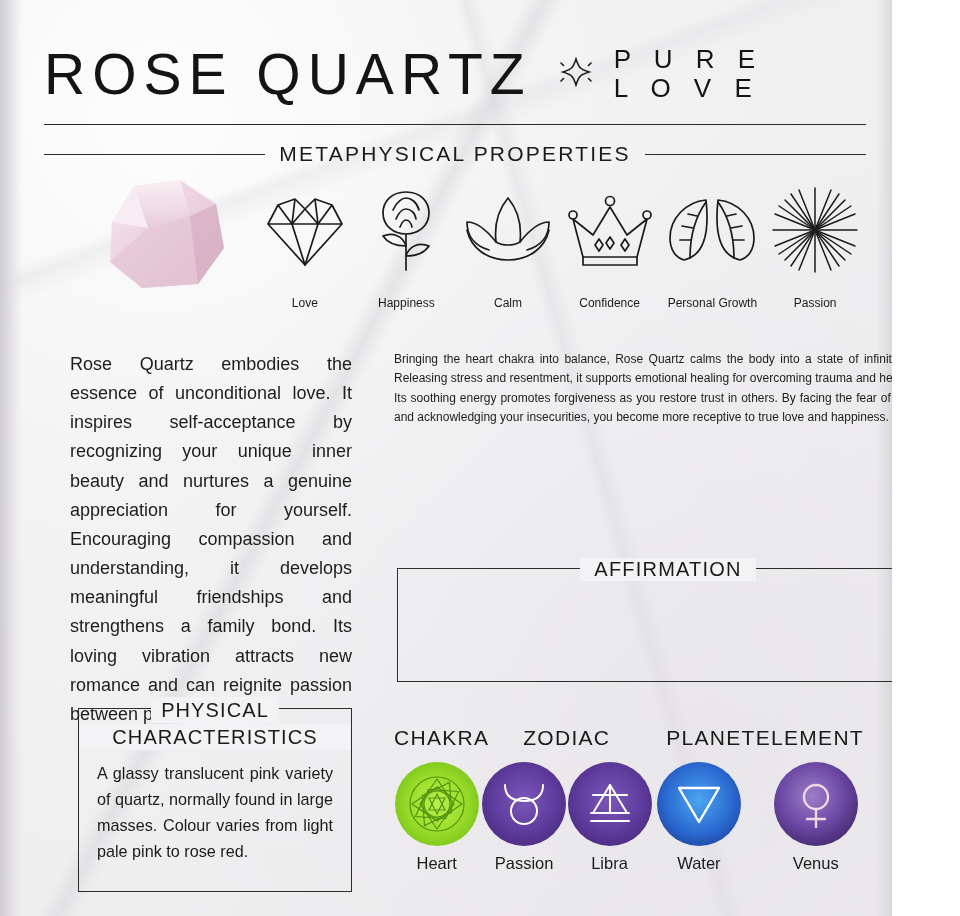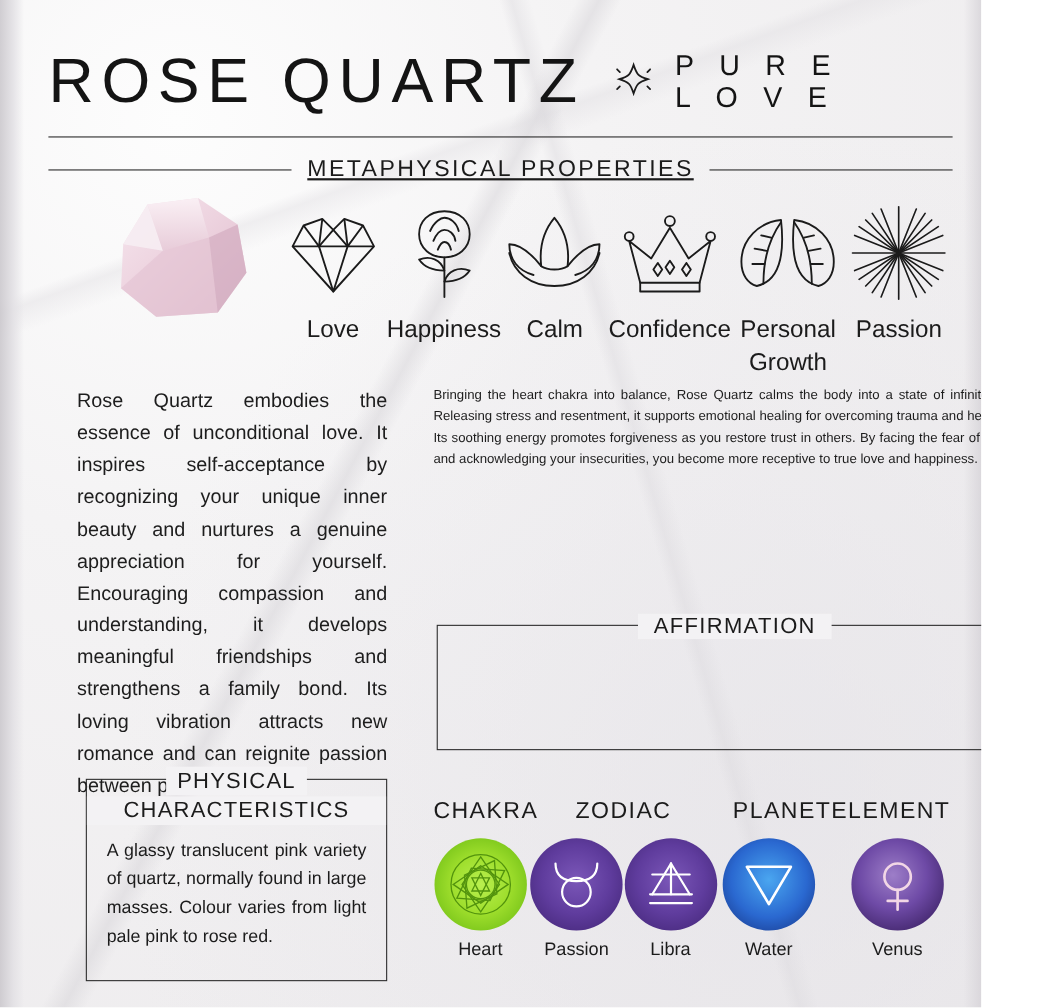--- a/index.html
+++ b/index.html
@@ -100,21 +100,20 @@
   }
   .subhead-band .line {
     flex: 1 1 auto;
     border-top: 1.3px solid #2a2a2a;
   }
   .subhead {
     font-size: 21px;
     letter-spacing: 2.2px;
     white-space: nowrap;
     color: #1b1b1b;
-    text-decoration: underline;
   }
 
   
   .stone {
     position: absolute;
     left: 68px;
     top: 176px;
     width: 142px;
     height: 118px;
   }
@@ -133,24 +132,24 @@
     width: 128px;
     text-align: center;
   }
   .icon-cell .glyph {
     height: 108px;
     display: flex;
     align-items: center;
     justify-content: center;
   }
   .icon-cell .cap {
-    font-size: 22px;
+    font-size: 12px;
     color: #1b1b1b;
     line-height: 1.35;
-    margin-top: 0;
+    margin-top: 11px;
   }
 
   
   .col-left {
     position: absolute;
     left: 44px;
     top: 350px;
     width: 282px;
     font-size: 18px;
     line-height: 1.62;

